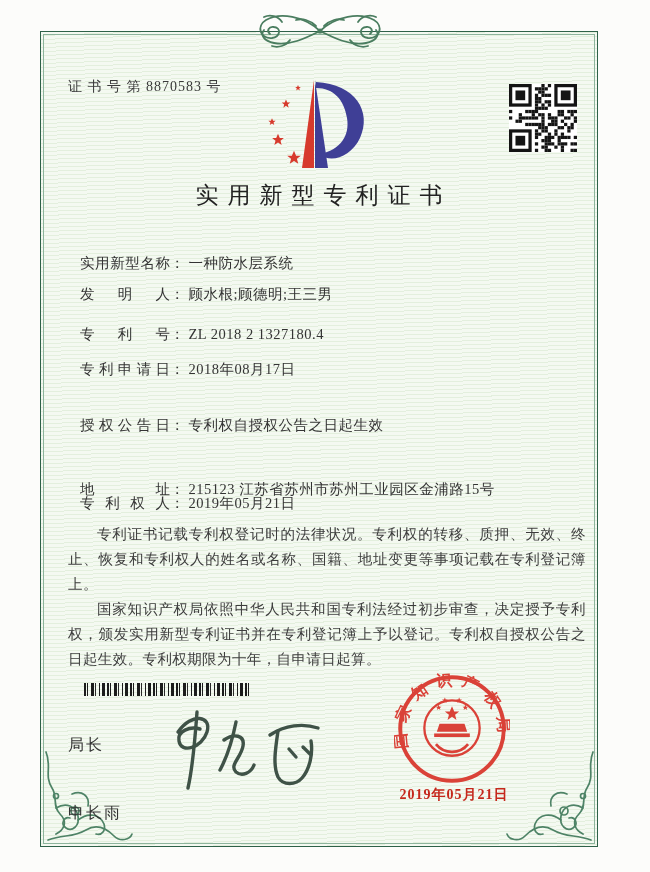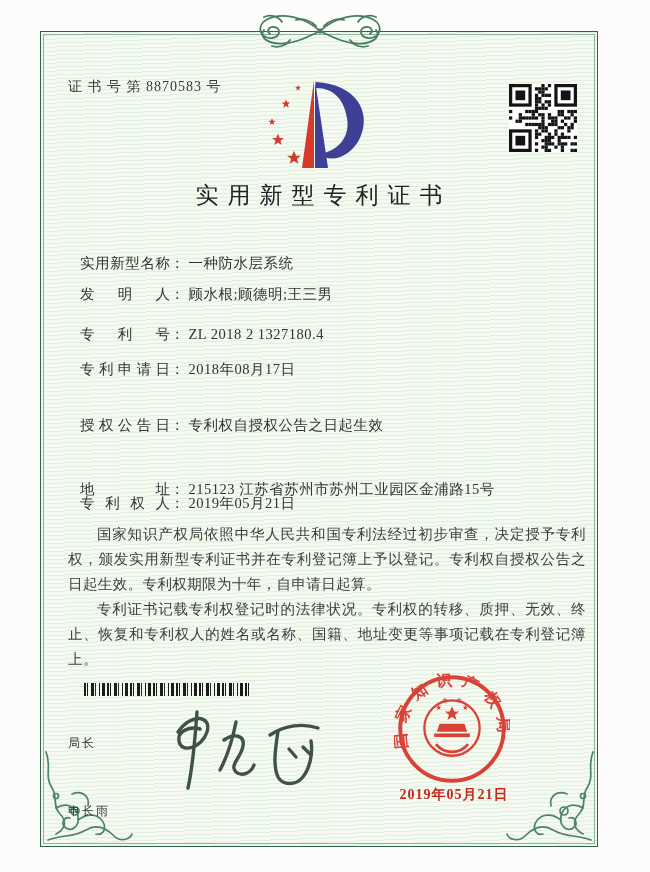--- a/index.html
+++ b/index.html
@@ -41,21 +41,21 @@
   .barcode {
     left:84px; top:683px; width:167px; height:13px;
     background:repeating-linear-gradient(90deg,
       #1c1c1c 0 2px, transparent 2px 3px,
       #1c1c1c 3px 4px, transparent 4px 7px,
       #1c1c1c 7px 10px, transparent 10px 11px,
       #2a2a2a 11px 12px, transparent 12px 15px,
       #1c1c1c 15px 16px, transparent 16px 18px,
       #1c1c1c 18px 21px, transparent 21px 23px);
   }
-  .officer { left:68px; font-size:12px; color:#333; letter-spacing:2px; }
+  .officer { left:68px; font-size:16px; color:#333; letter-spacing:2px; }
   .seal-date { left:392px; top:786px; width:124px; text-align:center;
     color:#c5281c; font-size:14px; font-weight:600; letter-spacing:1px; }
   .page-footer { left:40px; top:873px; width:558px; text-align:left;
     font-size:13px; color:#3a3a3a; letter-spacing:1px; }
   svg { display:block; }
 </style>
 </head>
 <body>
 
 <div class="frame"></div>
@@ -275,22 +275,22 @@
 </div>
 <div class="abs field-row" style="top:480px;">
   <span class="f-label">地址</span><span class="f-colon">：</span><span class="f-value">215123 江苏省苏州市苏州工业园区金浦路15号</span>
 </div>
 
 <div class="abs field-row" style="top:494px;">
   <span class="f-label">专利权人</span><span class="f-colon">：</span><span class="f-value">2019年05月21日</span>
 </div>
 
 <div class="abs paras">
+  <p>专利证书记载专利权登记时的法律状况。专利权的转移、质押、无效、终止、恢复和专利权人的姓名或名称、国籍、地址变更等事项记载在专利登记簿上。</p>
   <p>国家知识产权局依照中华人民共和国专利法经过初步审查，决定授予专利权，颁发实用新型专利证书并在专利登记簿上予以登记。专利权自授权公告之日起生效。专利权期限为十年，自申请日起算。</p>
-  <p>专利证书记载专利权登记时的法律状况。专利权的转移、质押、无效、终止、恢复和专利权人的姓名或名称、国籍、地址变更等事项记载在专利登记簿上。</p>
 </div>
 
 <div class="abs barcode"></div>
 
 <div class="abs officer" style="top:735px;">局长</div>
 <div class="abs officer" style="top:803px;">申长雨</div>
 
 <svg class="abs" style="left:150px; top:702px;" width="195" height="95" viewBox="0 0 195 95">
   <g stroke="#3f5247" fill="none" stroke-width="3.4" stroke-linecap="round" stroke-linejoin="round">
     <path d="M28,30 C42,10 62,14 57,30 C52,46 31,52 29,39 C27,29 40,24 50,27"></path>

